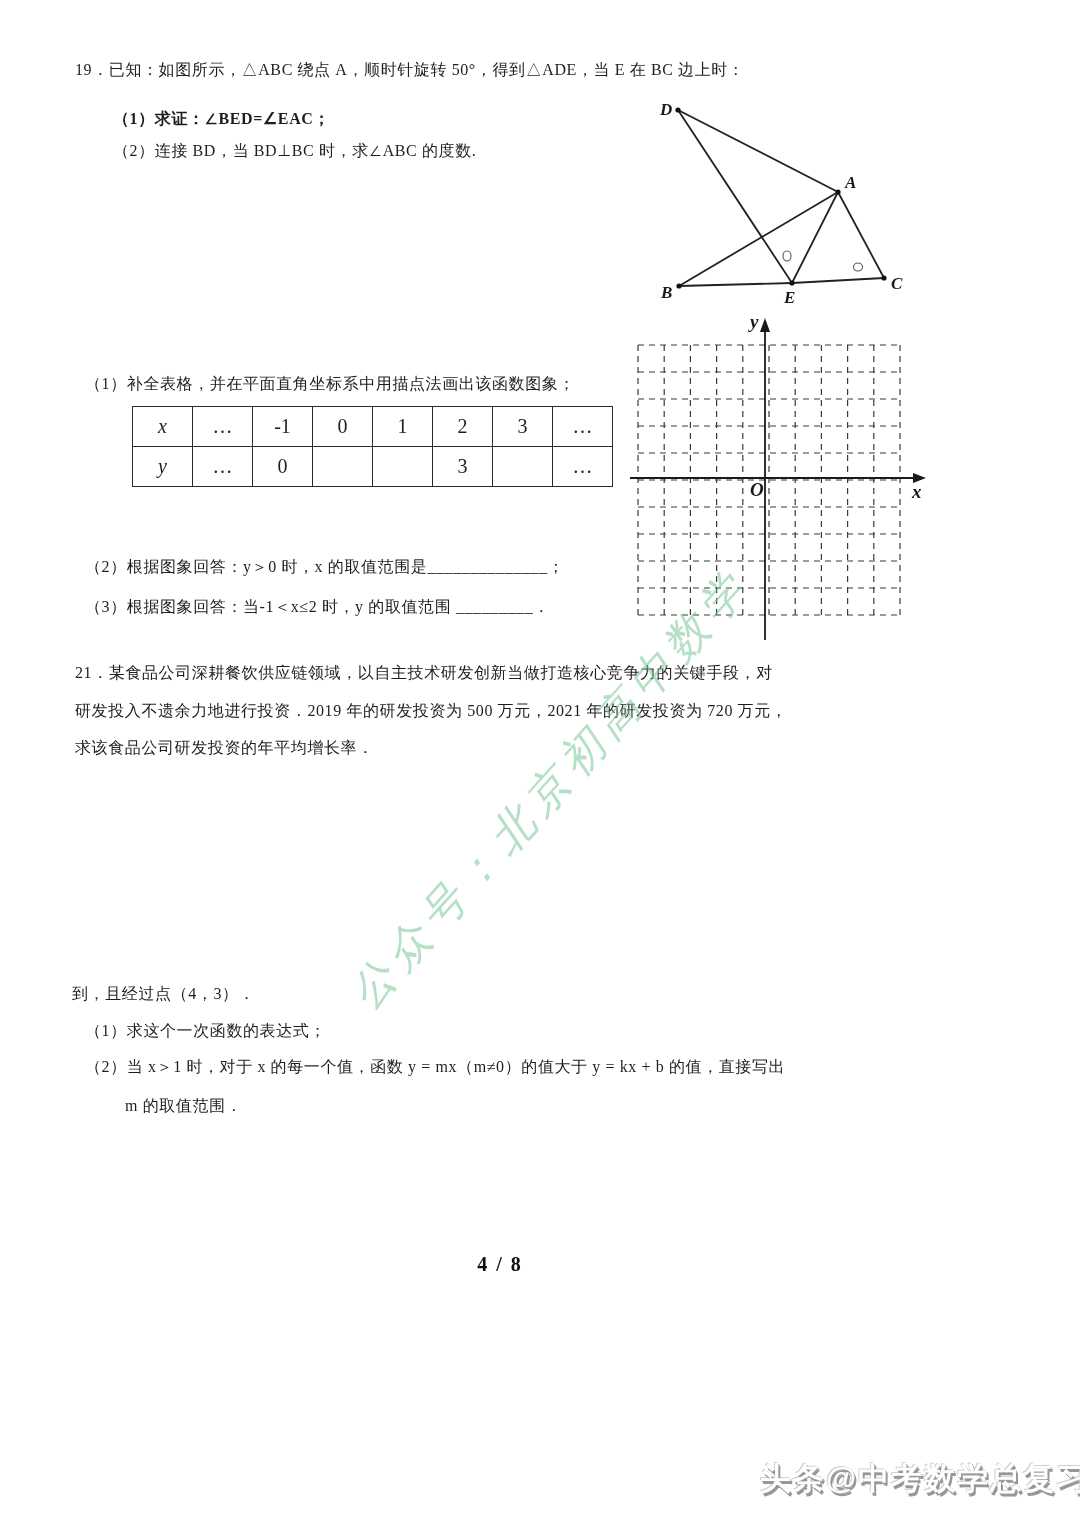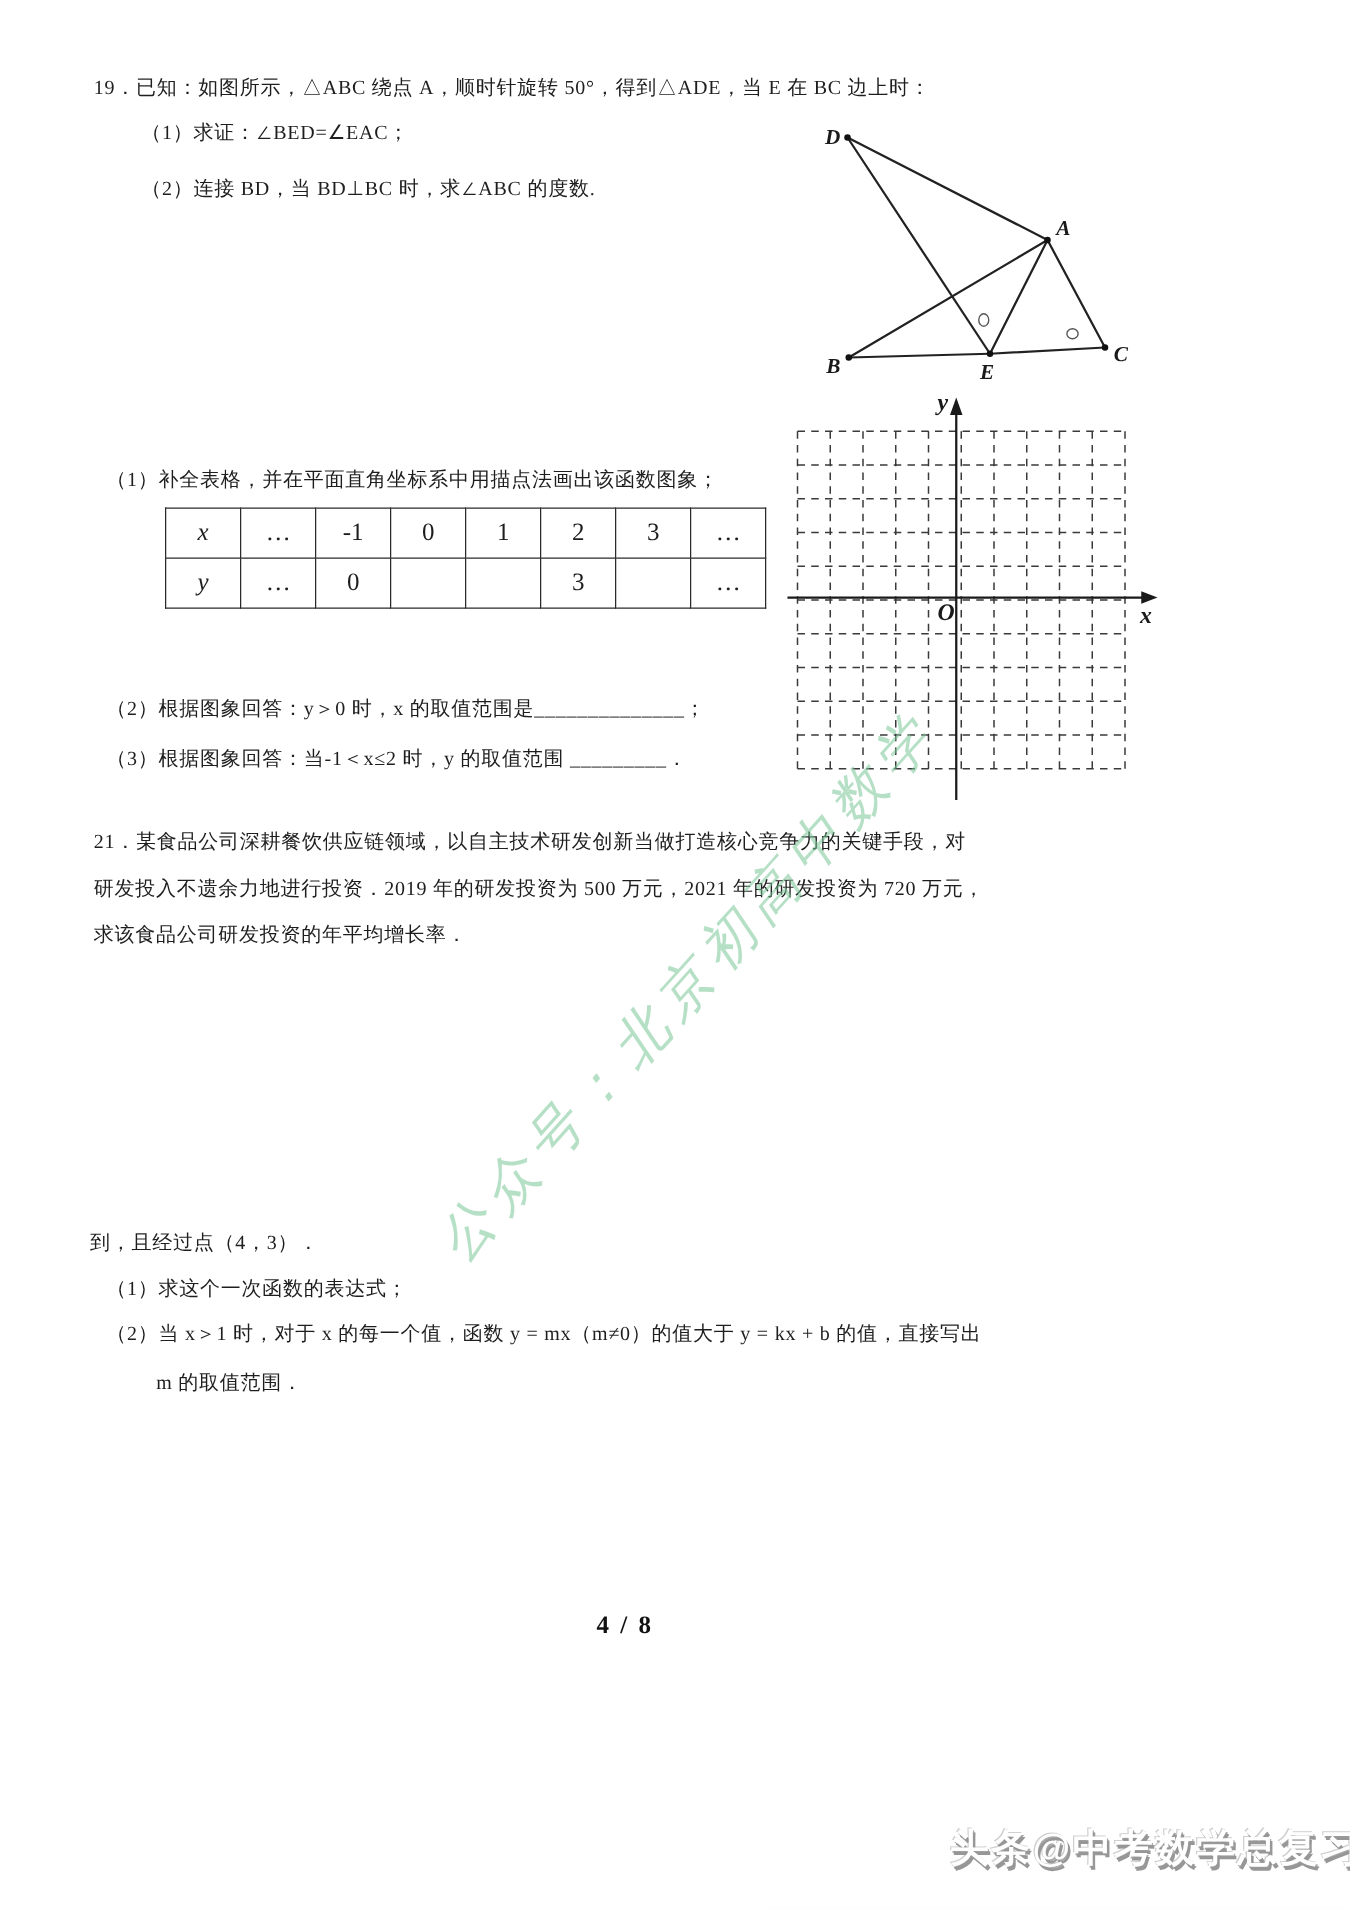--- a/index.html
+++ b/index.html
@@ -46,21 +46,20 @@
     font-style:italic;
     font-weight:bold;
     fill:#1a1a1a;
   }
   .pagenum{
     position:absolute;left:420px;top:1253px;width:160px;
     text-align:center;
     font-size:20px;font-weight:bold;
     letter-spacing:2px;
     color:#111;
-    margin-top:36px;
   }
   .wm-diagonal{
     position:absolute;left:250px;top:760px;width:600px;
     text-align:center;
     transform:rotate(-48deg);
     transform-origin:50% 50%;
     font-size:44px;
     font-style:italic;
     letter-spacing:8px;
     color:rgba(122,198,152,0.55);
@@ -78,21 +77,21 @@
     text-shadow:2px 3px 0 #979797, -1px -1px 0 #cfcfcf, 1px 1px 0 #aaaaaa;
     white-space:nowrap;
   }
 </style>
 </head>
 <body>
 
 <div class="page">
 
   <div class="line" style="left:75px;top:60px;">19．已知：如图所示，△ABC 绕点 A，顺时针旋转 50°，得到△ADE，当 E 在 BC 边上时：</div>
-  <div class="line" style="left:113px;top:96px;">（1）求证：∠BED=∠EAC；</div>
+  <div class="line" style="left:113px;top:109px;font-weight:bold;">（1）求证：∠BED=∠EAC；</div>
   <div class="line" style="left:113px;top:141px;">（2）连接 BD，当 BD⊥BC 时，求∠ABC 的度数.</div>
 
   <svg class="fig-svg" style="left:630px;top:95px;" width="290" height="215" viewBox="0 0 290 215">
     <g stroke="#222" stroke-width="1.8" fill="none" stroke-linecap="round">
       <line x1="48" y1="15" x2="208" y2="97"></line>
       <line x1="48" y1="15" x2="162" y2="188"></line>
       <line x1="49" y1="191" x2="208" y2="97"></line>
       <line x1="49" y1="191" x2="162" y2="188"></line>
       <line x1="162" y1="188" x2="254" y2="183"></line>
       <line x1="208" y1="97" x2="162" y2="188"></line>

